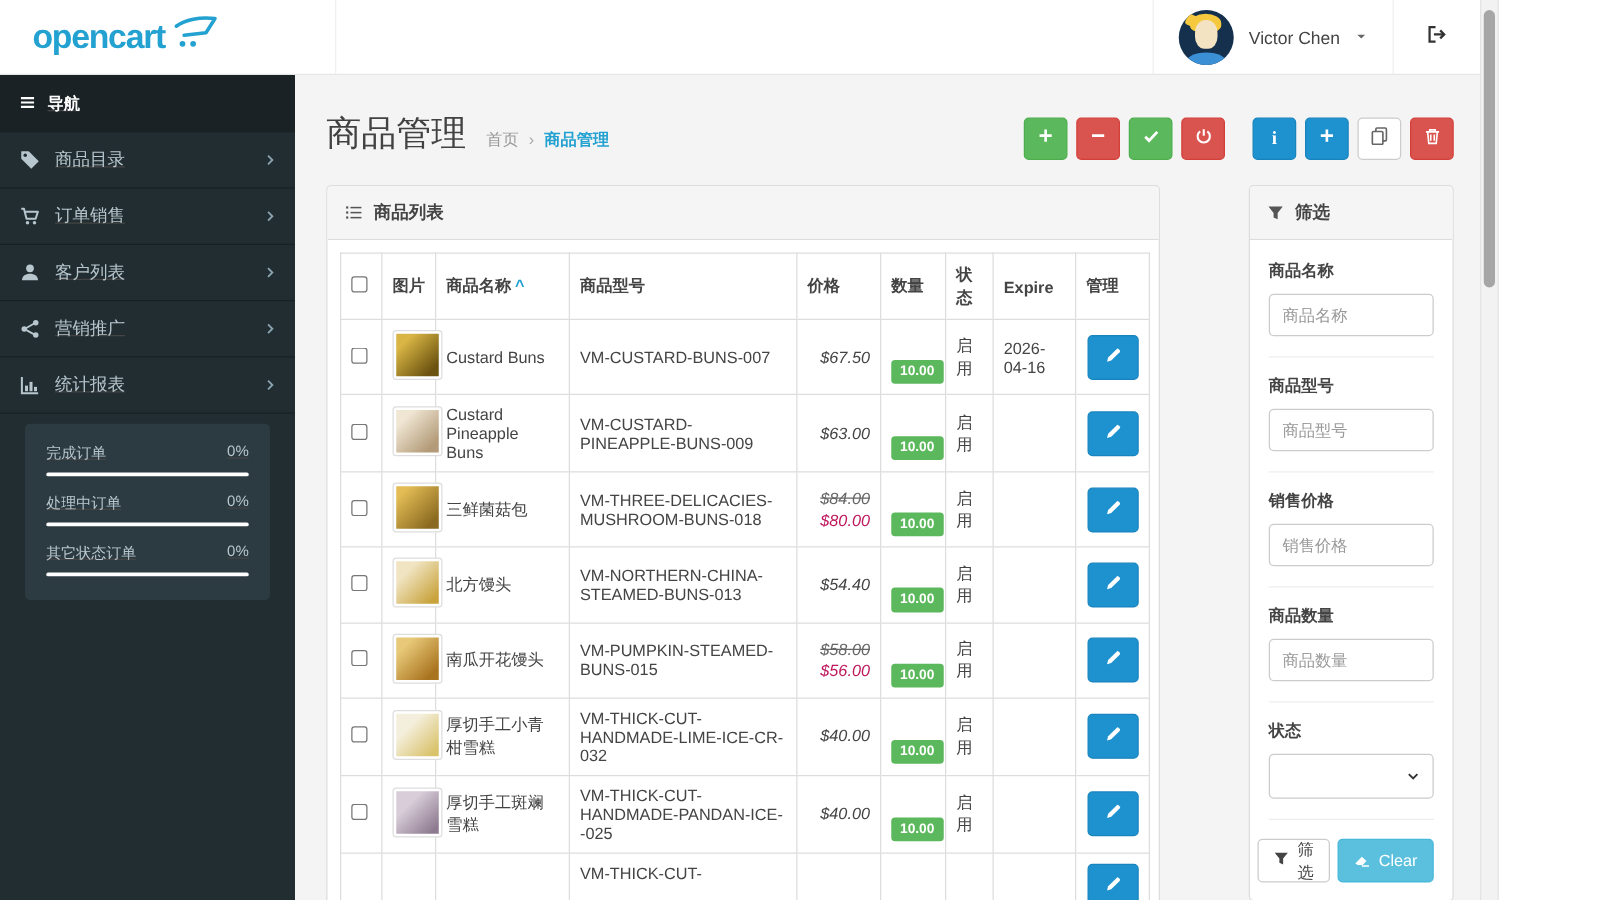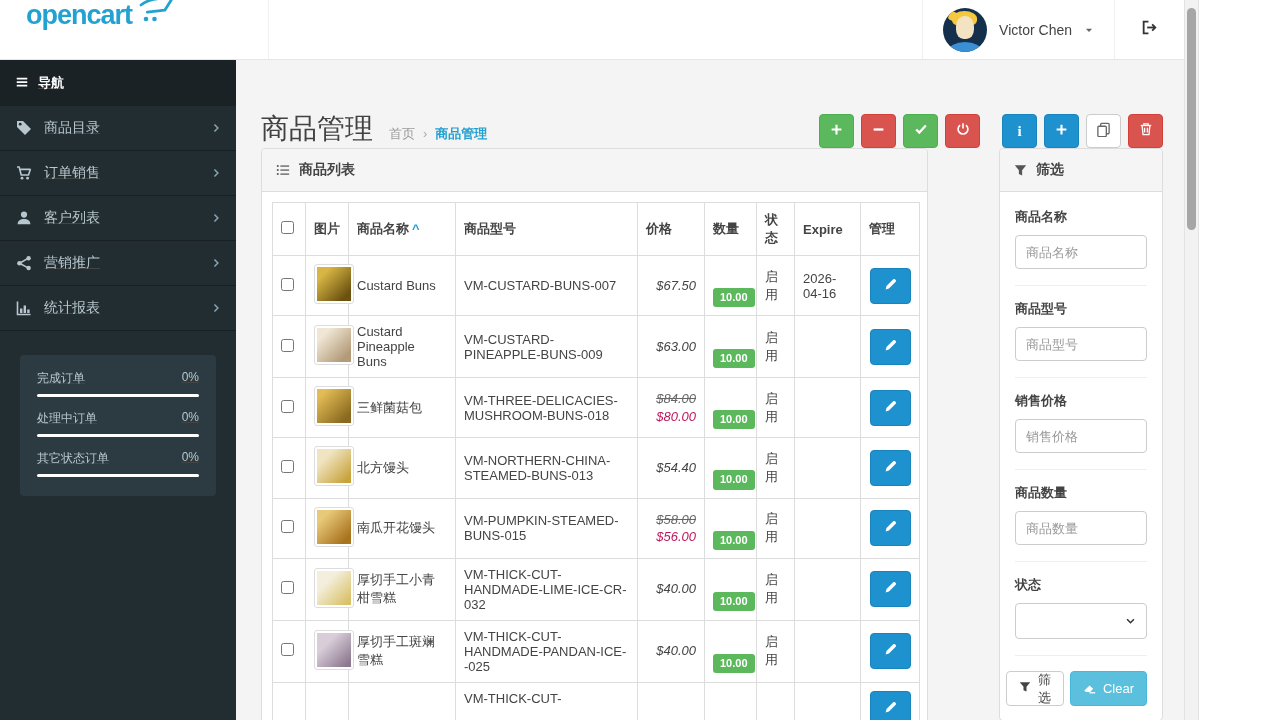--- a/index.html
+++ b/index.html
@@ -3,21 +3,21 @@
 <meta charset="utf-8">
 <style>
   * { margin:0; padding:0; box-sizing:border-box; }
   html,body { width:1280px; height:720px; overflow:hidden; background:#fff;
     font-family:"Liberation Sans","DejaVu Sans",sans-serif; color:#444; }
   .app { position:absolute; left:0; top:0; width:1199px; height:720px; }
 
   
   .topbar { position:absolute; left:0; top:0; width:1184px; height:60px; background:#fff;
     border-bottom:1px solid #e6e6e6; display:flex; z-index:5; }
-  .logo-area { width:269px; height:100%; display:flex; padding-left:26px; border-right:1px solid #f0f0f0; }
+  .logo-area { width:269px; height:100%; display:flex; align-items:center; padding-left:26px; border-right:1px solid #f0f0f0; }
   .logo-text { font-size:27px; font-weight:bold; color:#23a1d1; letter-spacing:-1px; }
   .logo-cart { margin-left:6px; margin-top:-4px; }
   .topbar-spacer { flex:1; }
   .user-box { height:100%; display:flex; align-items:center; gap:12px; padding:0 20px; border-left:1px solid #efefef; cursor:pointer; }
   .avatar { position:relative; width:44px; height:44px; border-radius:50%; background:#14304d; overflow:hidden; flex:0 0 auto; }
   .avatar .hair { position:absolute; left:9px; top:3px; width:25px; height:15px; background:#f6c83e; border-radius:55% 55% 40% 40%; }
   .avatar .hair-flick { position:absolute; left:6px; top:4px; width:9px; height:9px; background:#f6c83e; border-radius:2px; transform:rotate(25deg); }
   .avatar .face { position:absolute; left:13px; top:8px; width:18px; height:23px; background:#f3e3c3; border-radius:46% 46% 42% 42%; }
   .avatar .shirt { position:absolute; left:5px; bottom:-8px; width:34px; height:18px; background:#3b8fd4; border-radius:50% 50% 0 0; }
   .user-name { font-size:14px; color:#444; }
@@ -25,28 +25,28 @@
   .logout-box { width:70px; height:100%; display:flex; align-items:center; justify-content:center; border-left:1px solid #efefef; color:#333; cursor:pointer; }
 
   
   .sidebar { position:absolute; left:0; top:60px; width:236px; height:660px; background:#222d32;text-decoration:underline; }
   .nav-header { display:flex; align-items:center; gap:9px; background:#1a2226; color:#fff;
     font-size:13px; font-weight:bold; padding:14px 15px; }
   .nav-item { display:flex; align-items:center; gap:12px; padding:13px 15px; color:#b8c7ce;
     font-size:14px; border-bottom:1px solid rgba(0,0,0,0.28); cursor:pointer; }
   .nav-item .nicon { width:17px; display:flex; justify-content:center; color:#b8c7ce; flex:0 0 auto; }
   .nav-item .chev { margin-left:auto; color:#8aa4af; display:flex; }
-  .progress-panel { margin:24px 20px 0; background:#2c3b41; border-radius:4px; padding:15px 17px 6px; }
+  .progress-panel { margin:8px 20px 0; background:#2c3b41; border-radius:4px; padding:15px 17px 6px; }
   .prog { margin-bottom:13px; }
   .prog-row { display:flex; justify-content:space-between; color:#b8c7ce; font-size:12px; margin-bottom:7px; }
   .prog-bar { height:3px; background:#fff; border-radius:2px; }
 
   
   .main { position:absolute; left:236px; top:60px; width:948px; height:660px; background:#f4f4f4; overflow:hidden; }
-  .page-header { display:flex; justify-content:space-between; align-items:flex-end; padding:20px 21px 0 25px; height:88px; }
+  .page-header { display:flex; justify-content:space-between; align-items:flex-start; padding:20px 21px 0 25px; height:88px; }
   .title-row { display:flex; align-items:baseline; gap:16px; margin-top:8px; }
   .page-title { font-size:28px; font-weight:500; color:#424242; }
   .breadcrumb { font-size:13px; display:flex; gap:8px; align-items:baseline; }
   .crumb-home { color:#9a9a9a; cursor:pointer; }
   .crumb-sep { color:#aaa; }
   .crumb-current { color:#23a1d1; font-weight:bold; cursor:pointer; }
   .toolbar { display:flex; gap:7px; margin-top:14px; }
   .tb-gap { width:8px; }
   .tbtn { width:35px; height:34px; border-radius:4px; display:flex; align-items:center; justify-content:center;
     color:#fff; border:1px solid transparent; cursor:pointer; }

